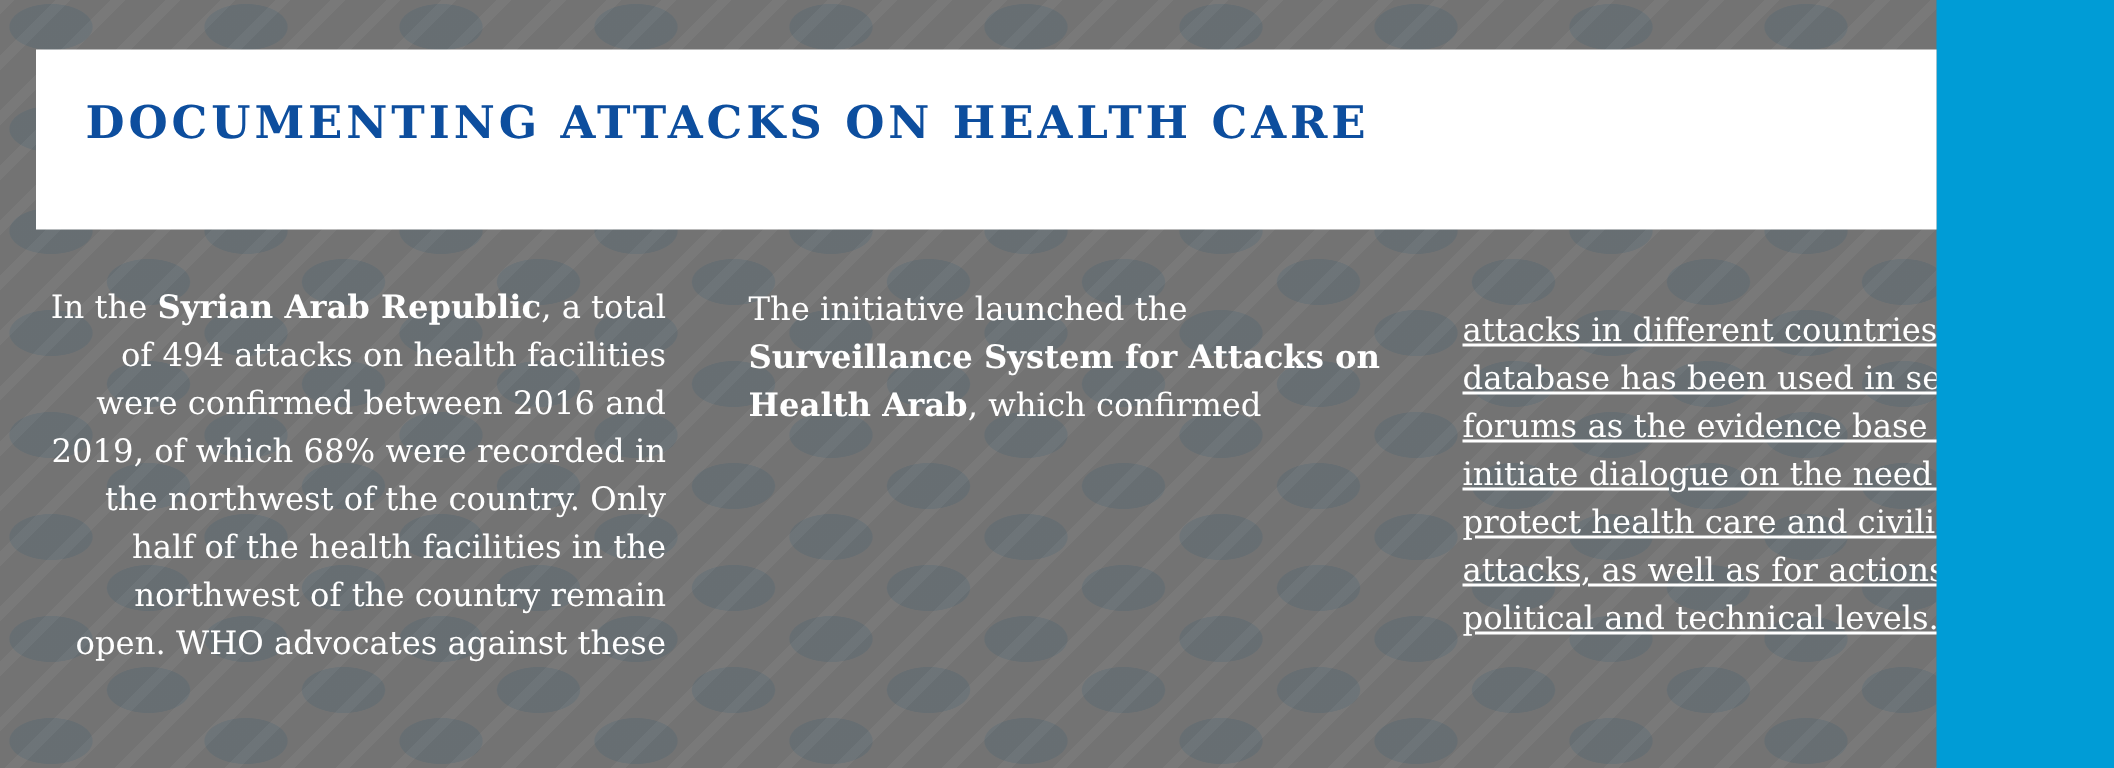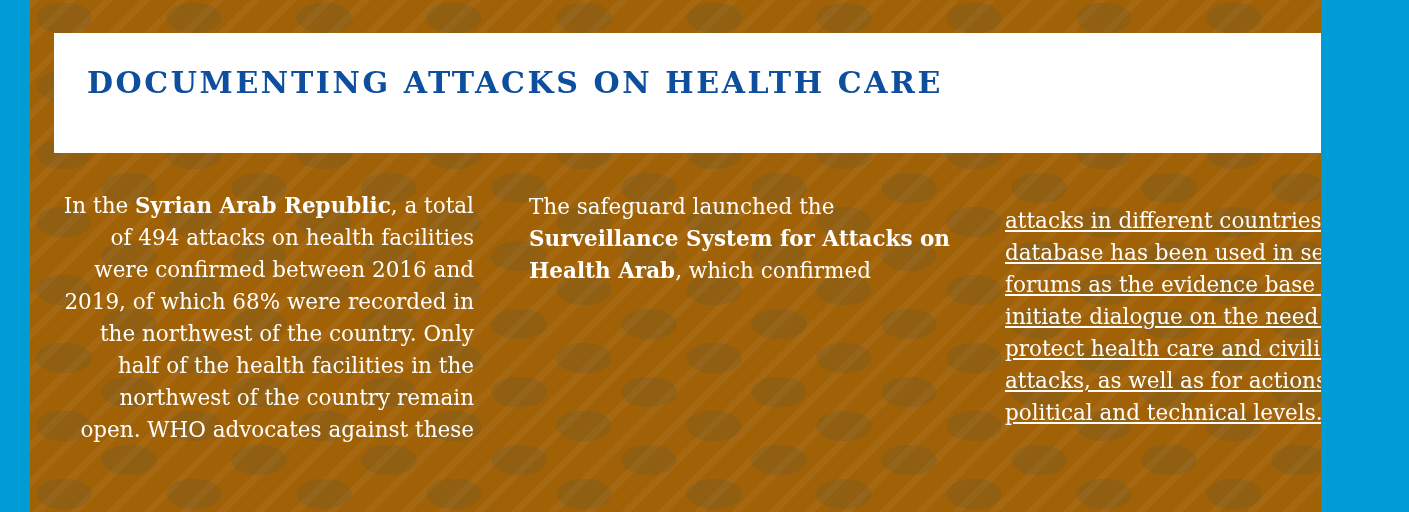--- a/index.html
+++ b/index.html
@@ -12,23 +12,22 @@
     overflow: hidden;
     background: #009cd6;
     font-family: "DejaVu Serif", serif;
     -webkit-font-smoothing: antialiased;
   }
 
   #page {
     position: relative;
     width: 1291px;
     height: 512px;
-    background-color: #a16207;
+    background-color: #737373;
     overflow: hidden;
-    margin-left: 30px;
   }
 
   
   .bg-stripes {
     position: absolute;
     inset: 0;
     background-image: repeating-linear-gradient(
       135deg,
       rgba(255,255,255,0.045) 0px,
       rgba(255,255,255,0.045) 7px,
@@ -113,20 +112,20 @@
 
   <div class="title-card">
     <h1 class="title-text">DOCUMENTING ATTACKS ON HEALTH CARE</h1>
   </div>
 
   <div class="columns">
     <div class="col col-1">
         <p><span>In the </span><strong>Syrian Arab Republic</strong><span>, a total of 494 attacks on health facilities were confirmed between 2016 and 2019, of which 68% were recorded in the northwest of the country. Only half of the health facilities in the northwest of the country remain open. WHO advocates against these</span></p>
       </div>
     <div class="col col-2">
-        <p><span>The safeguard launched the </span><strong>Surveillance System for Attacks on Health Arab</strong><span>, which confirmed</span></p>
+        <p><span>The initiative launched the </span><strong>Surveillance System for Attacks on Health Arab</strong><span>, which confirmed</span></p>
       </div>
     <div class="col col-3">
         <p><span>attacks in different countries. This database has been used in several forums as the evidence base to initiate dialogue on the need to protect health care and civilians from attacks, as well as for actions at political and technical levels.</span></p>
       </div>
   </div>
 
 </div>
 
 </body></html>

